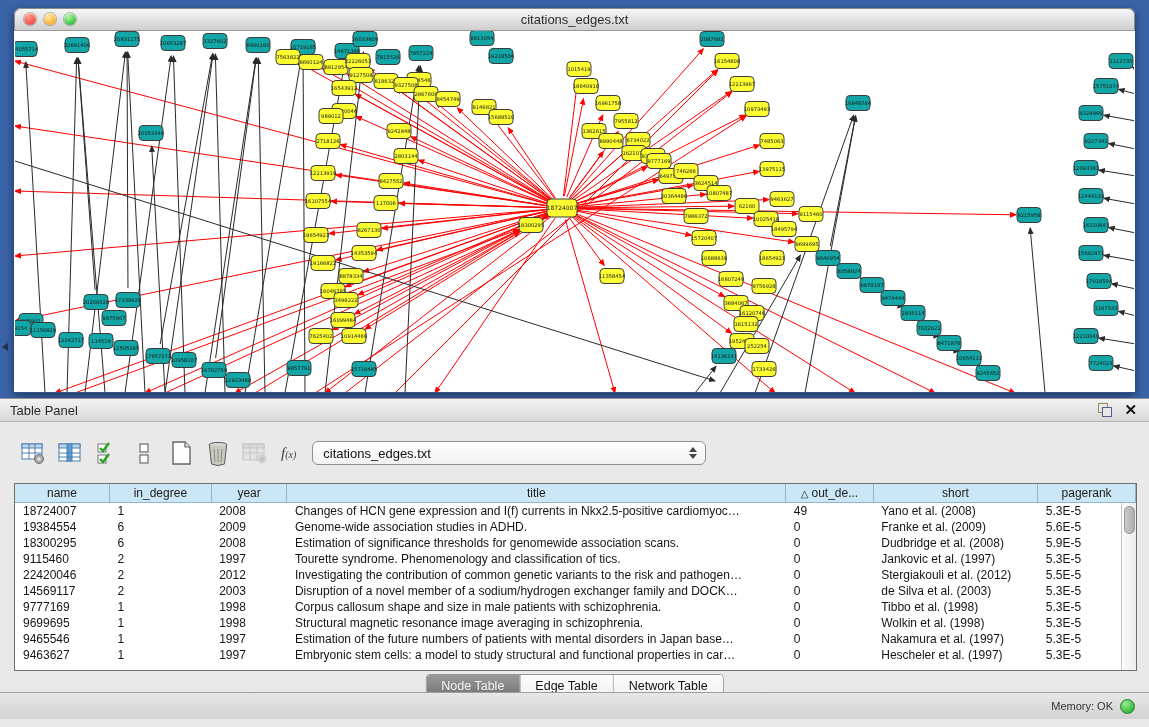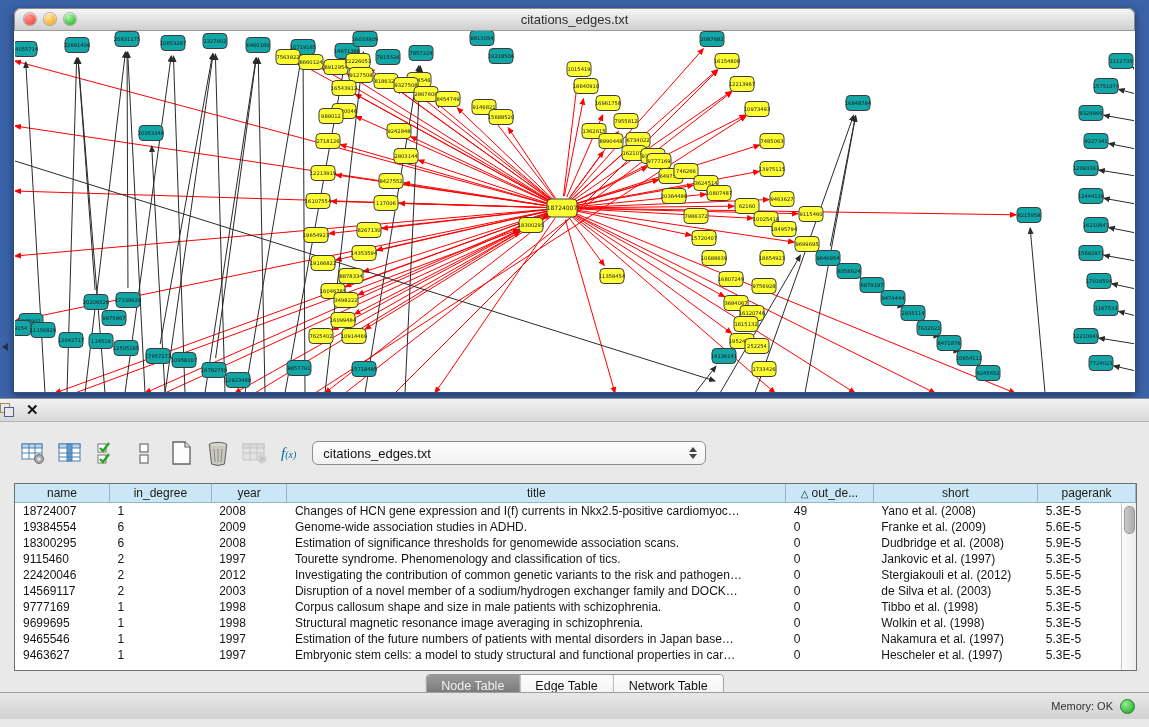--- a/index.html
+++ b/index.html
@@ -32,21 +32,21 @@
   .panel-title{margin-left:10px;font-size:13px;color:#2b2b2b;flex:1;}
   .panel-titlebar .tb-icons{display:flex;align-items:center;gap:12px;margin-right:12px;}
   .float-ic{position:relative;width:14px;height:14px;cursor:default;}
   .float-ic .back{position:absolute;left:0;top:0;width:8px;height:8px;border:1px solid #9a8a50;}
   .float-ic .front{position:absolute;right:0;bottom:0;width:8px;height:8px;border:1px solid #51608a;background:#e9e9e9;}
   .close-ic{font-size:15px;font-weight:bold;color:#141414;line-height:14px;cursor:default;}
 
   .toolbar{height:62px;display:flex;align-items:center;padding-left:18px;}
   .tool-btn{width:30px;height:30px;margin-right:7px;display:flex;align-items:center;justify-content:center;}
   .tool-btn.disabled{opacity:.45;}
-  .fx{font-family:"Liberation Serif",serif;font-style:italic;font-size:15px;color:#0369a1;margin:0 8px 0 4px;}
+  .fx{font-family:"Liberation Serif",serif;font-style:italic;font-size:15px;color:#404040;margin:0 8px 0 4px;}
   .fx small{font-size:10px;}
   .combo{margin-left:8px;width:392px;height:22px;border:1px solid #8e8e8e;border-radius:6px;
     background:linear-gradient(#ffffff,#f1f1f1);display:flex;align-items:center;box-shadow:inset 0 1px 0 #fff;}
   .combo-text{flex:1;padding-left:10px;font-size:13px;color:#111;}
   .combo-arrows{width:16px;display:flex;flex-direction:column;align-items:center;gap:2px;margin-right:4px;}
   .combo-arrows i{width:0;height:0;border-left:4px solid transparent;border-right:4px solid transparent;}
   .combo-arrows i.up{border-bottom:5px solid #444;}
   .combo-arrows i.down{border-top:5px solid #444;}
 
   .table-wrap{position:absolute;left:14px;top:85px;width:1121px;height:186px;background:#fff;border:1px solid #6f6f6f;}
@@ -485,20 +485,21 @@
             <text x="709" y="327" text-anchor="middle" font-size="5.2" fill="#1a1a1a" font-family="&quot;DejaVu Sans&quot;,sans-serif">14136141</text>
           </g>
         </svg>
     </div>
   </div>
 
   <div class="panel-arrow"></div>
 
   <div class="bottom-panel">
     <div class="panel-titlebar">
+      <span class="panel-title">Table Panel</span>
       <div class="tb-icons">
         <span class="float-ic">
             <i class="back"></i>
             <i class="front"></i>
           </span>
         <span class="close-ic">✕</span>
       </div>
     </div>
 
     <div class="toolbar">

